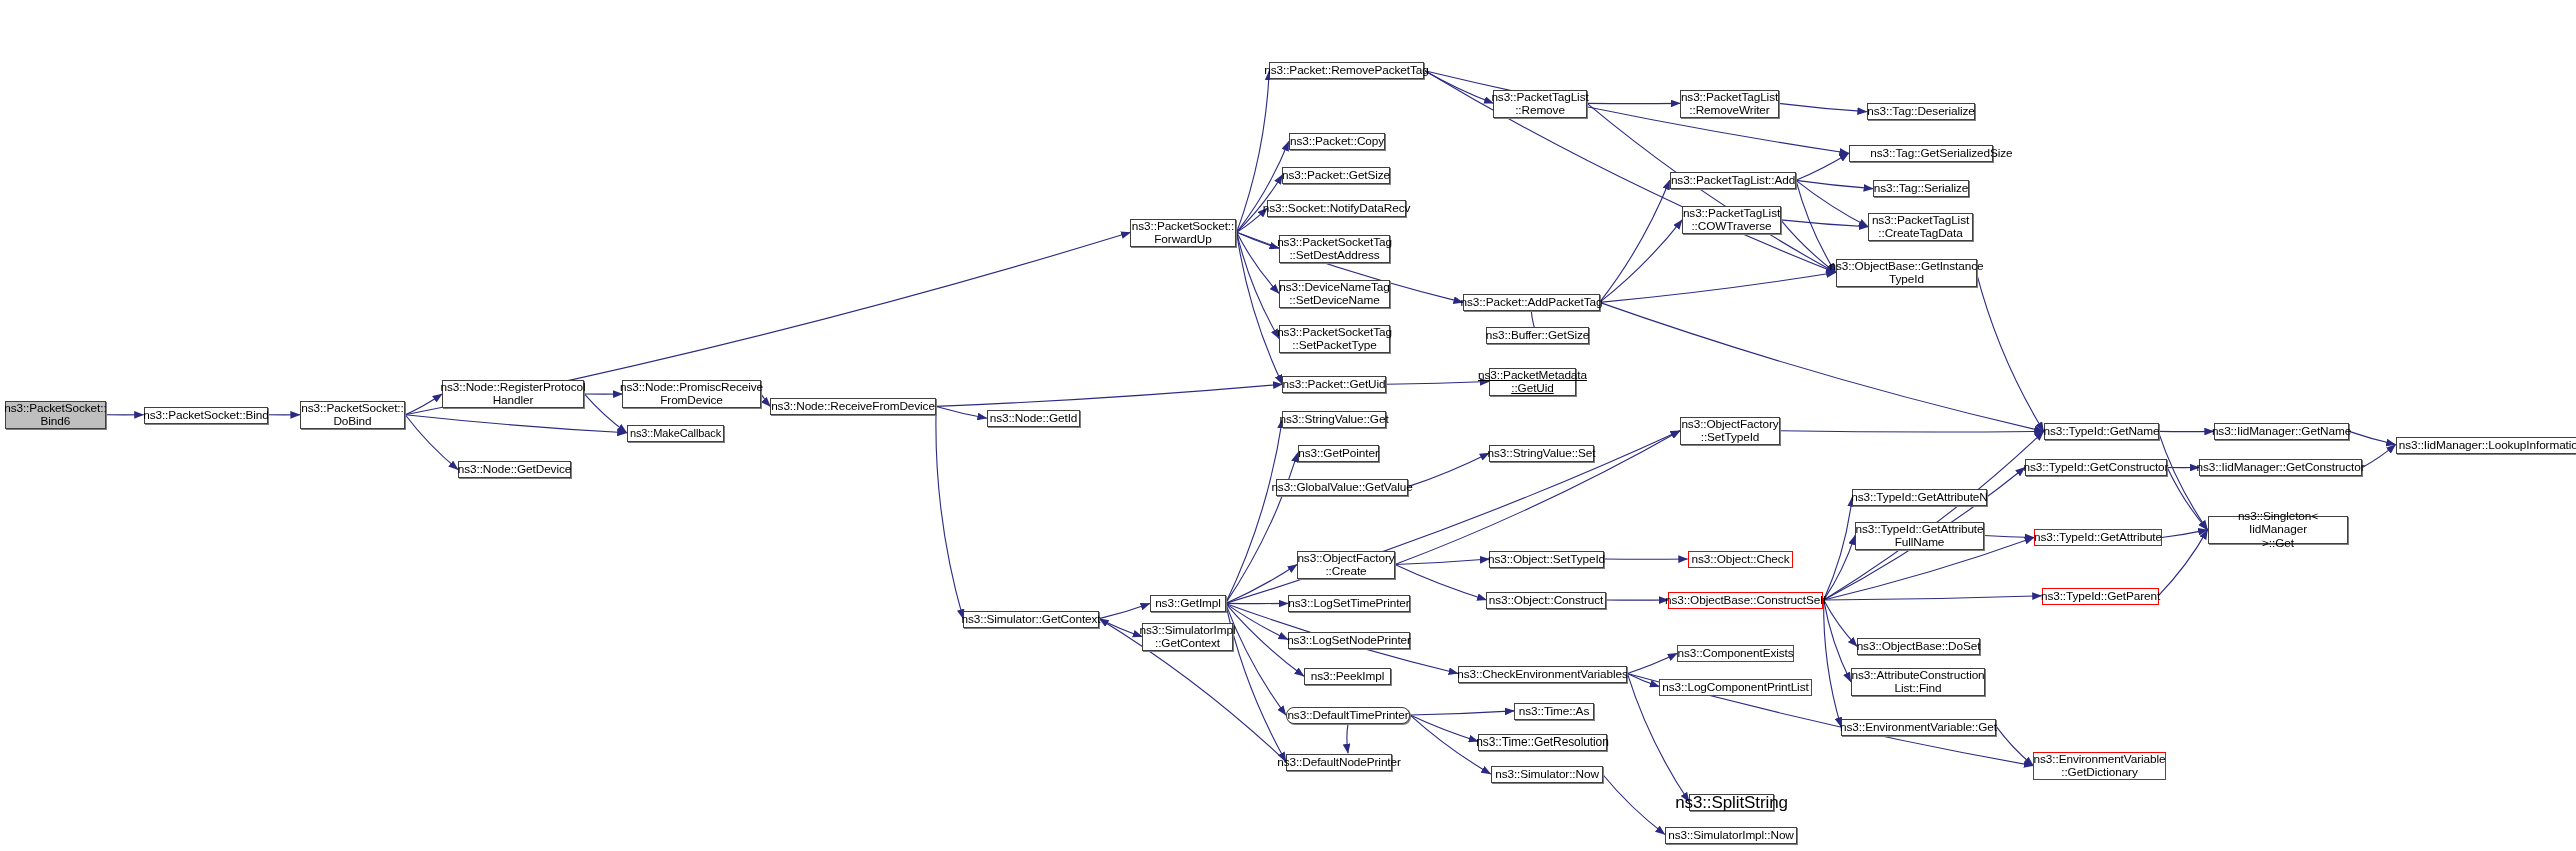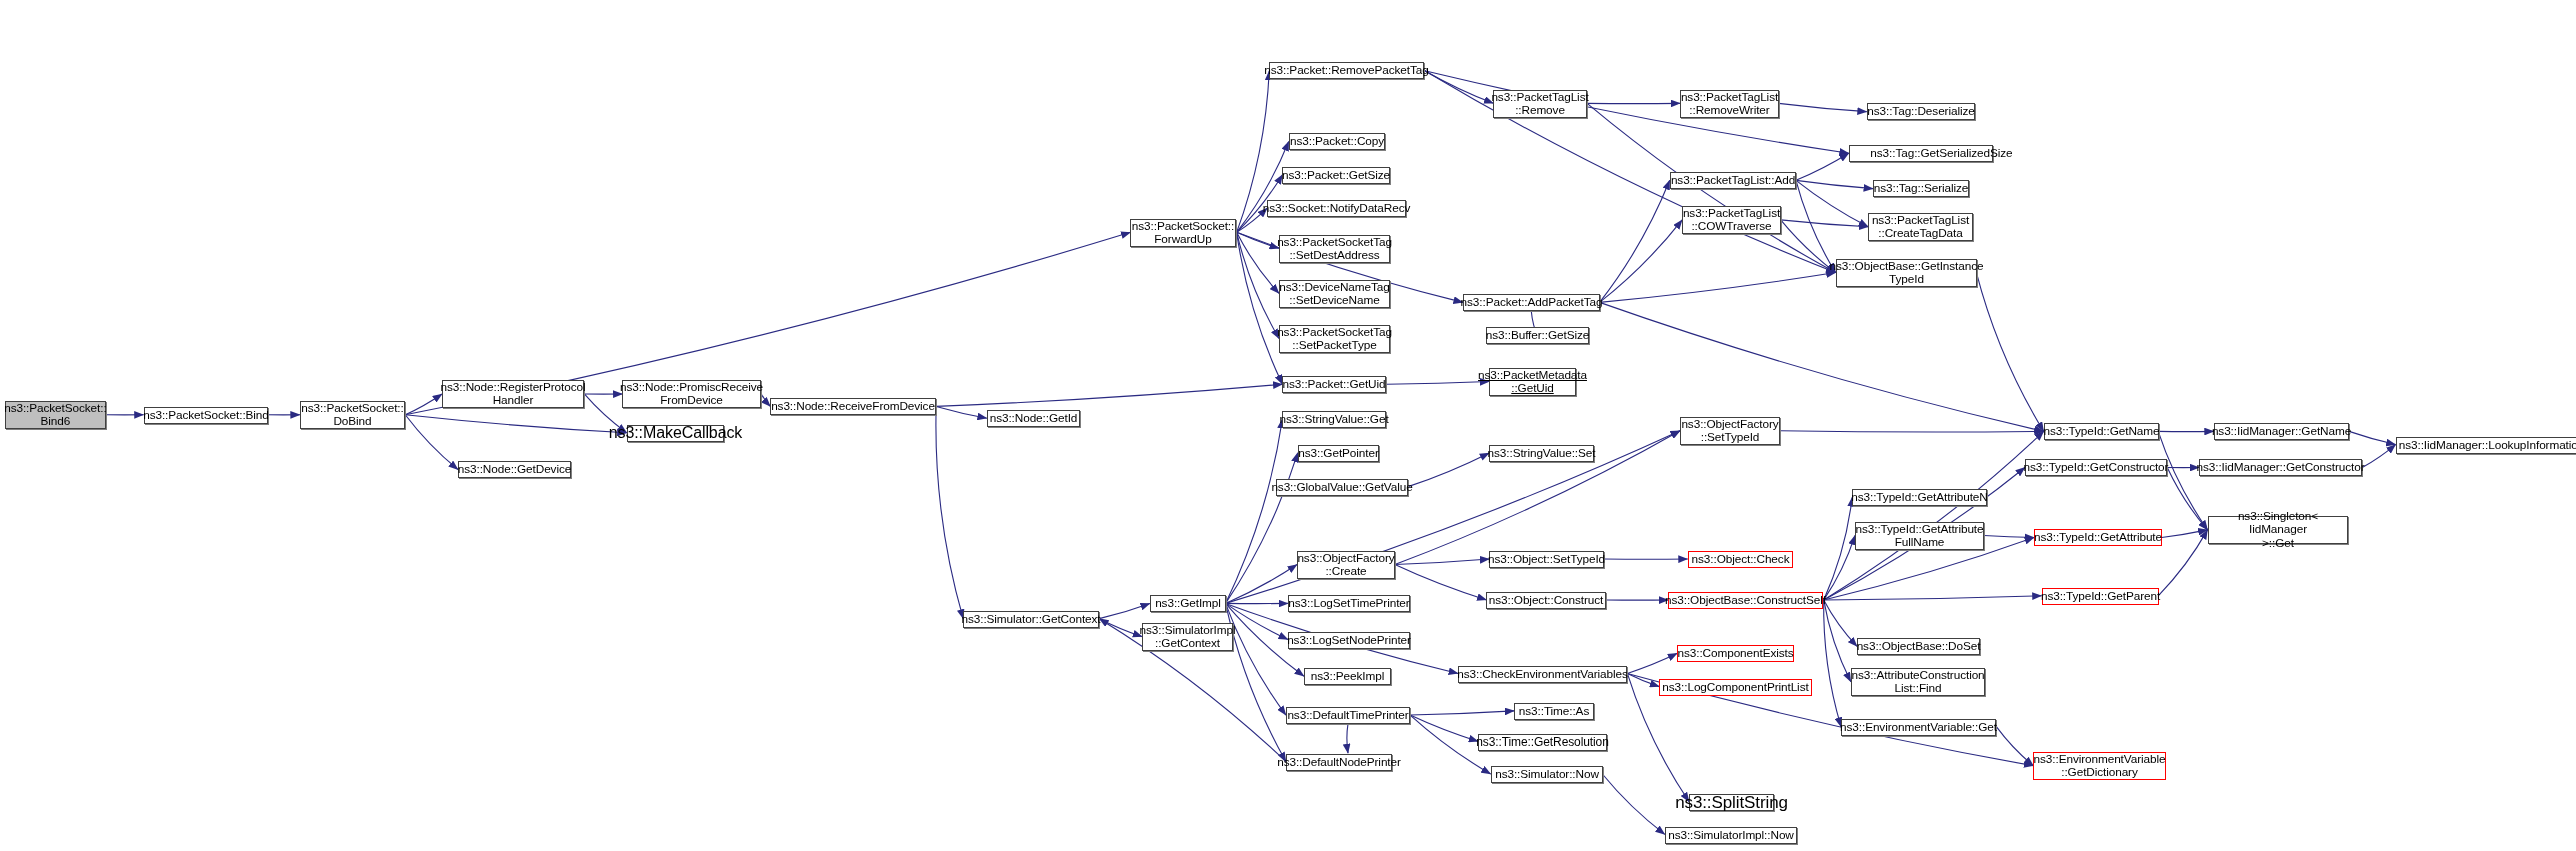--- a/index.html
+++ b/index.html
@@ -155,21 +155,21 @@
   <div id="nodes">
       <div class="node root" style="left: 4.9px; top: 401px; width: 101px; height: 28px;">ns3::PacketSocket::
 Bind6</div>
       <div class="node" style="left: 144px; top: 407px; width: 124px; height: 16.7px; font-size: 11.8px;">ns3::PacketSocket::Bind</div>
       <div class="node" style="left: 300px; top: 401px; width: 105px; height: 28px;">ns3::PacketSocket::
 DoBind</div>
       <div class="node" style="left: 442px; top: 380px; width: 142px; height: 28px;">ns3::Node::RegisterProtocol
 Handler</div>
       <div class="node" style="left: 622px; top: 380px; width: 139px; height: 28px;">ns3::Node::PromiscReceive
 FromDevice</div>
-      <div class="node" style="left: 627px; top: 425px; width: 97px; height: 16.7px; font-size: 16px;">ns3::MakeCallback</div>
+      <div class="node" style="left: 627px; top: 425px; width: 97px; height: 16.7px; font-size: 11px;">ns3::MakeCallback</div>
       <div class="node" style="left: 458px; top: 461px; width: 113px; height: 16.7px; font-size: 11.8px;">ns3::Node::GetDevice</div>
       <div class="node" style="left: 770px; top: 398px; width: 166px; height: 16.7px; font-size: 11.8px;">ns3::Node::ReceiveFromDevice</div>
       <div class="node" style="left: 987px; top: 410px; width: 93px; height: 16.7px; font-size: 11.8px;">ns3::Node::GetId</div>
       <div class="node" style="left: 1130px; top: 219px; width: 106px; height: 28px;">ns3::PacketSocket::
 ForwardUp</div>
       <div class="node" style="left: 1269px; top: 62px; width: 155px; height: 16.7px; font-size: 11.8px;">ns3::Packet::RemovePacketTag</div>
       <div class="node" style="left: 1289px; top: 133px; width: 96px; height: 16.7px; font-size: 11.8px;">ns3::Packet::Copy</div>
       <div class="node" style="left: 1282px; top: 167px; width: 108px; height: 16.7px; font-size: 11.8px;">ns3::Packet::GetSize</div>
       <div class="node" style="left: 1267px; top: 200px; width: 139px; height: 16.7px; font-size: 11.8px;">ns3::Socket::NotifyDataRecv</div>
       <div class="node" style="left: 1279px; top: 235px; width: 111px; height: 28px;">ns3::PacketSocketTag
@@ -203,21 +203,21 @@
       <div class="node" style="left: 1276px; top: 479px; width: 132px; height: 16.7px; font-size: 11.8px;">ns3::GlobalValue::GetValue</div>
       <div class="node" style="left: 963px; top: 611px; width: 136px; height: 16.7px; font-size: 11.8px;">ns3::Simulator::GetContext</div>
       <div class="node" style="left: 1142px; top: 623px; width: 91px; height: 28px;">ns3::SimulatorImpl
 ::GetContext</div>
       <div class="node" style="left: 1150px; top: 595px; width: 76px; height: 16.7px; font-size: 11.8px;">ns3::GetImpl</div>
       <div class="node" style="left: 1297px; top: 551px; width: 98px; height: 28px;">ns3::ObjectFactory
 ::Create</div>
       <div class="node" style="left: 1288px; top: 595px; width: 122px; height: 16.7px; font-size: 11.8px;">ns3::LogSetTimePrinter</div>
       <div class="node" style="left: 1288px; top: 632px; width: 122px; height: 16.7px; font-size: 11.8px;">ns3::LogSetNodePrinter</div>
       <div class="node" style="left: 1304px; top: 668px; width: 87px; height: 16.7px; font-size: 11.8px;">ns3::PeekImpl</div>
-      <div class="node" style="left: 1286px; top: 707px; width: 124px; height: 16.7px; font-size: 11.8px;">ns3::DefaultTimePrinter</div>
+      <div class="node" style="left: 1286px; top: 707px; width: 124px; height: 16.7px; font-size: 11.8px; border-radius: 8px;">ns3::DefaultTimePrinter</div>
       <div class="node" style="left: 1286px; top: 754px; width: 106px; height: 16.7px; font-size: 11.8px;">ns3::DefaultNodePrinter</div>
       <div class="node" style="left: 1489px; top: 551px; width: 115px; height: 16.7px; font-size: 11.8px;">ns3::Object::SetTypeId</div>
       <div class="node" style="left: 1486px; top: 592px; width: 120px; height: 16.7px; font-size: 11.8px;">ns3::Object::Construct</div>
       <div class="node" style="left: 1458px; top: 666px; width: 169px; height: 16.7px; font-size: 11.8px;">ns3::CheckEnvironmentVariables</div>
       <div class="node" style="left: 1514px; top: 703px; width: 80px; height: 16.7px; font-size: 11.8px;">ns3::Time::As</div>
       <div class="node" style="left: 1478px; top: 734px; width: 129px; height: 16.7px; font-size: 12px; text-align: center;">ns3::Time::GetResolution</div>
       <div class="node" style="left: 1491px; top: 766px; width: 112px; height: 16.7px; font-size: 11.8px;">ns3::Simulator::Now</div>
       <div class="node danger" style="left: 1688px; top: 551px; width: 105px; height: 16.7px; font-size: 11.8px;">ns3::Object::Check</div>
       <div class="node danger" style="left: 1668px; top: 592px; width: 155px; height: 16.7px; font-size: 11.8px;">ns3::ObjectBase::ConstructSelf</div>
       <div class="node danger" style="left: 1677px; top: 645px; width: 117px; height: 16.7px; font-size: 11.8px;">ns3::ComponentExists</div>

